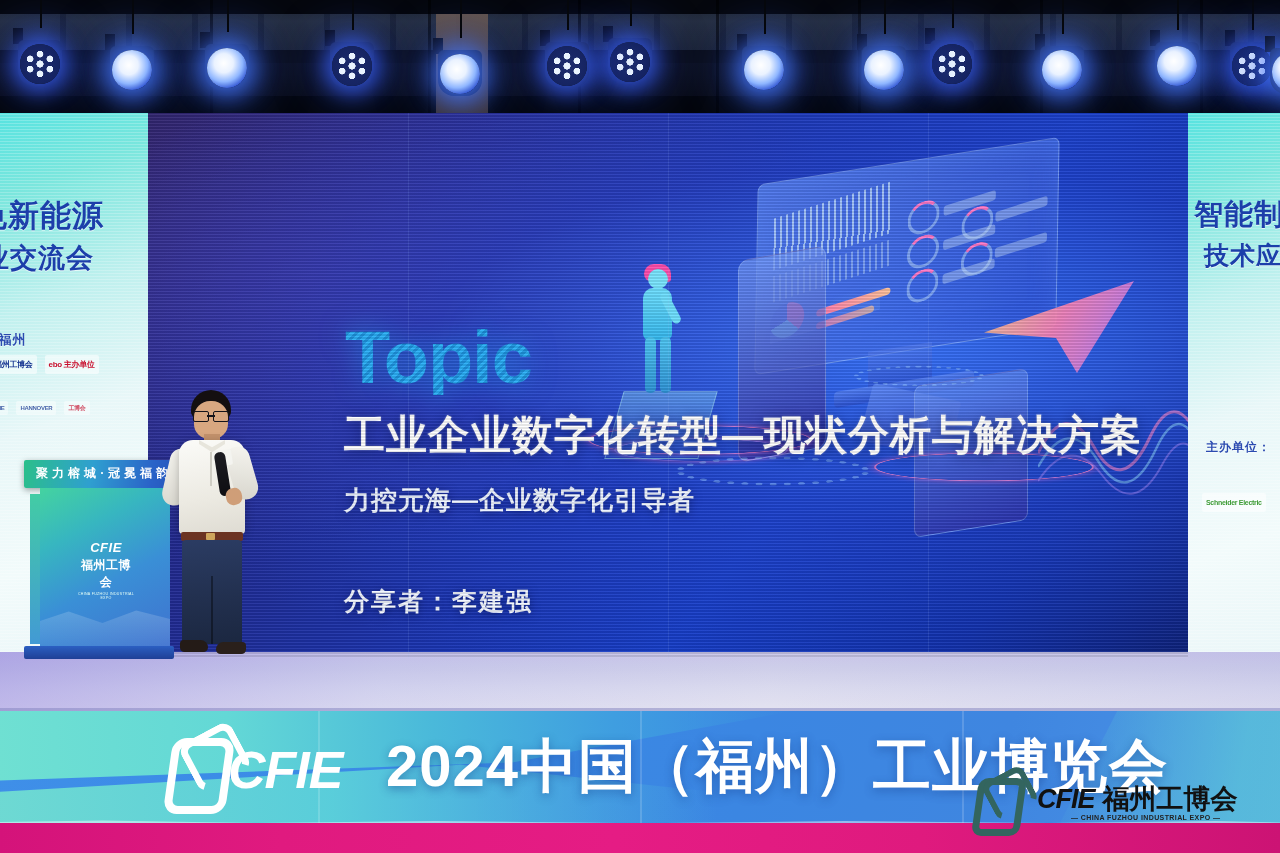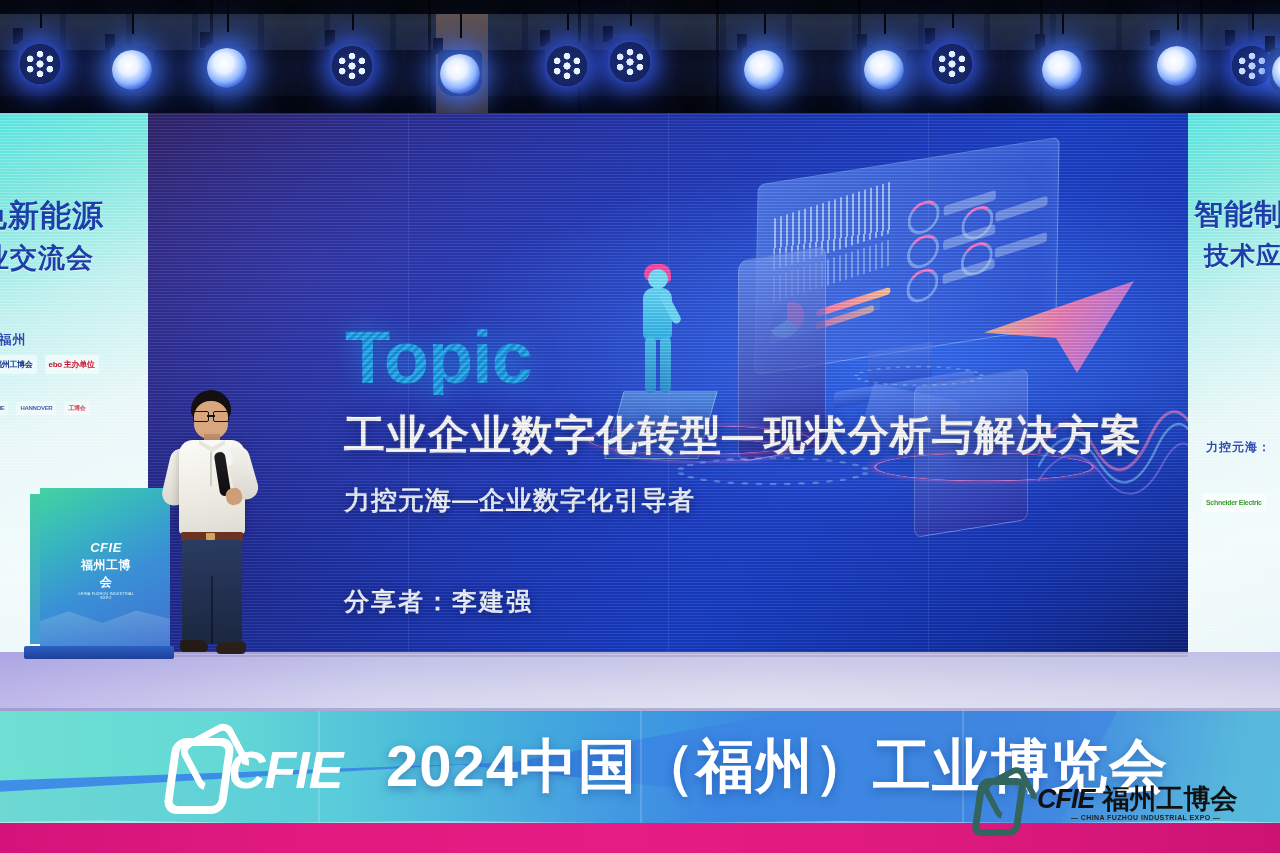--- a/index.html
+++ b/index.html
@@ -357,21 +357,21 @@
     <div class="logo-row" style="left:-12px;top:288px">
       <span class="mini-logo small">CFIE</span>
       <span class="mini-logo small">HANNOVER</span>
       <span class="mini-logo small red">工博会</span>
     </div>
   </div>
 
   <div class="banner right">
     <div class="bn-head bn-l1">智能制造</div>
     <div class="bn-head bn-l2">技术应</div>
-    <div class="bn-head bn-host">力控元海：</div>
+    <div class="bn-head bn-host">主办单位：</div>
     <div class="logo-row" style="left:14px;top:380px">
       <span class="mini-logo schn">Schneider Electric</span>
     </div>
   </div>
 
   <div class="led">
 
     <div class="art">
       <div class="monitor">
         <div class="bars"></div>
@@ -425,20 +425,23 @@
     <div class="s-sub">力控元海—企业数字化引导者</div>
     <div class="s-speaker">分享者：李建强</div>
 
     <div class="vseam" style="left:260px"></div>
     <div class="vseam" style="left:520px"></div>
     <div class="vseam" style="left:780px"></div>
     <div class="scan"></div>
   </div>
 
   <div class="podium">
+    <div class="pod-top">
+      <div class="pod-cal">聚力榕城·冠冕福韵</div>
+    </div>
     <div class="pod-side"></div>
     <div class="pod-body"></div>
     <div class="pod-wave"></div>
     <div class="pod-logo">
       <div class="pod-cfie">CFIE</div>
       <div class="pod-name">福州工博会</div>
       <div class="pod-en">CHINA FUZHOU INDUSTRIAL EXPO</div>
     </div>
     <div class="pod-base"></div>
   </div>

